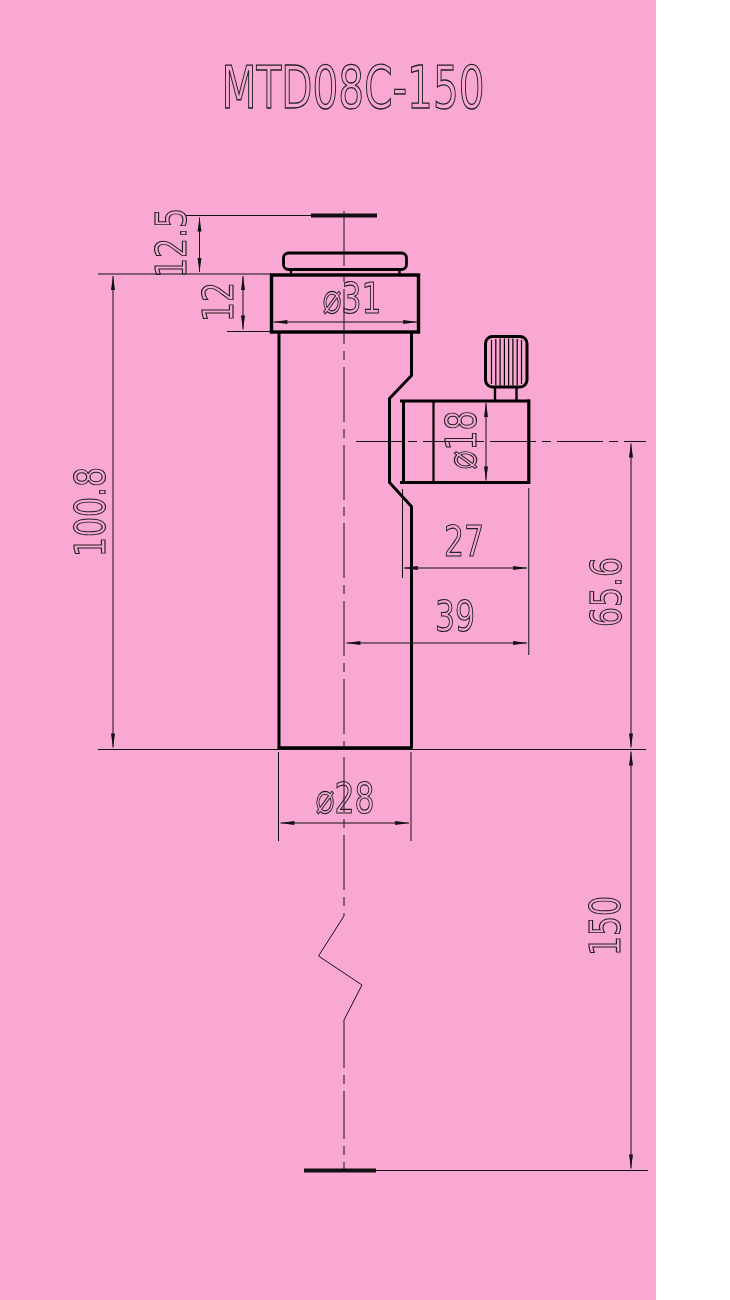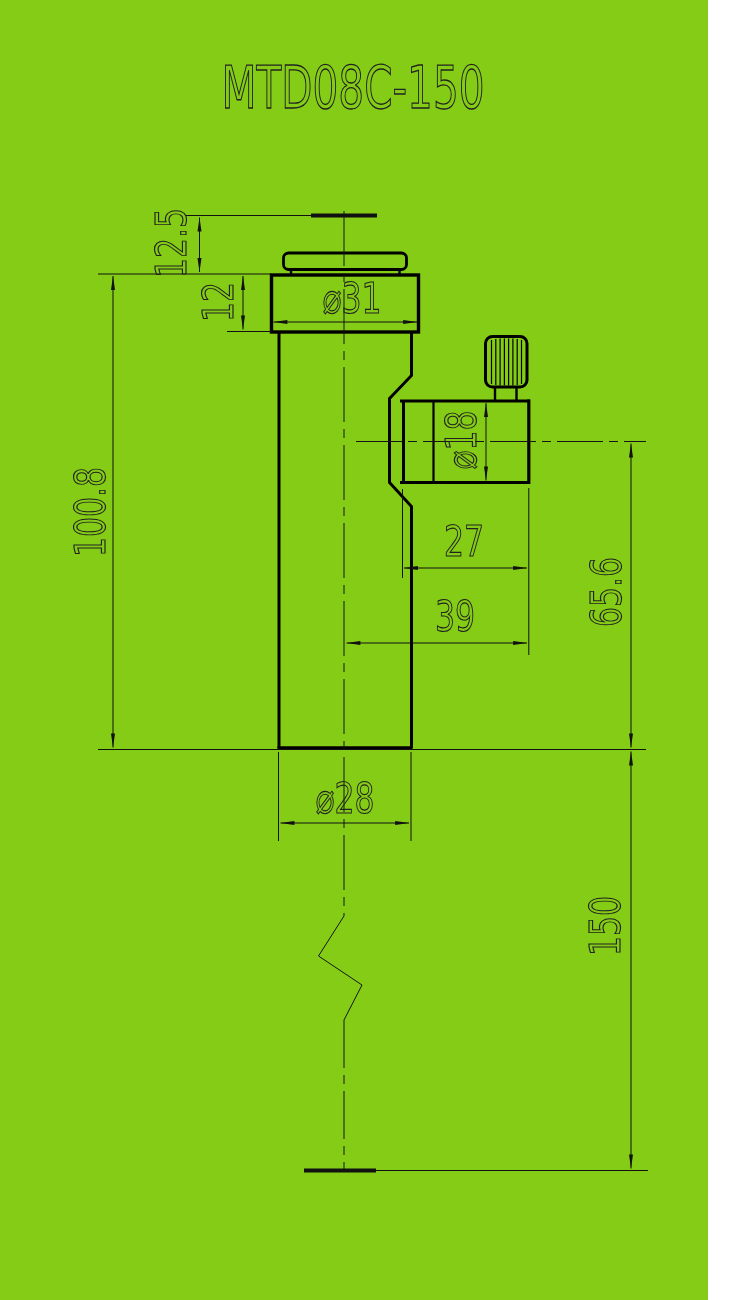--- a/index.html
+++ b/index.html
@@ -1,16 +1,16 @@
 <!DOCTYPE html>
 <html><head>
 <meta charset="utf-8">
 <style>
   html,body{margin:0;padding:0;background:#ffffff;}
-  .canvas{position:relative;width:708px;height:1300px;background:#84cc16;overflow:hidden;}
+  .canvas{position:relative;width:656px;height:1300px;background:#f9a8d4;overflow:hidden;}
   svg{display:block;}
   .outline line,.outline rect,.outline path,.outline polyline{stroke:#000000;fill:none;stroke-linecap:butt;}
   .cl line,.cl polyline{stroke:#141414;fill:none;stroke-width:1;}
   .dim line{stroke:#111111;stroke-width:1;}
   .dim .thick{stroke-width:4;}
   text{font-family:"DejaVu Sans","Liberation Sans",sans-serif;fill:none;stroke:#222222;stroke-width:1.15;}
   text.title{stroke-width:1.3;}
 </style>
 </head>
 <body>

